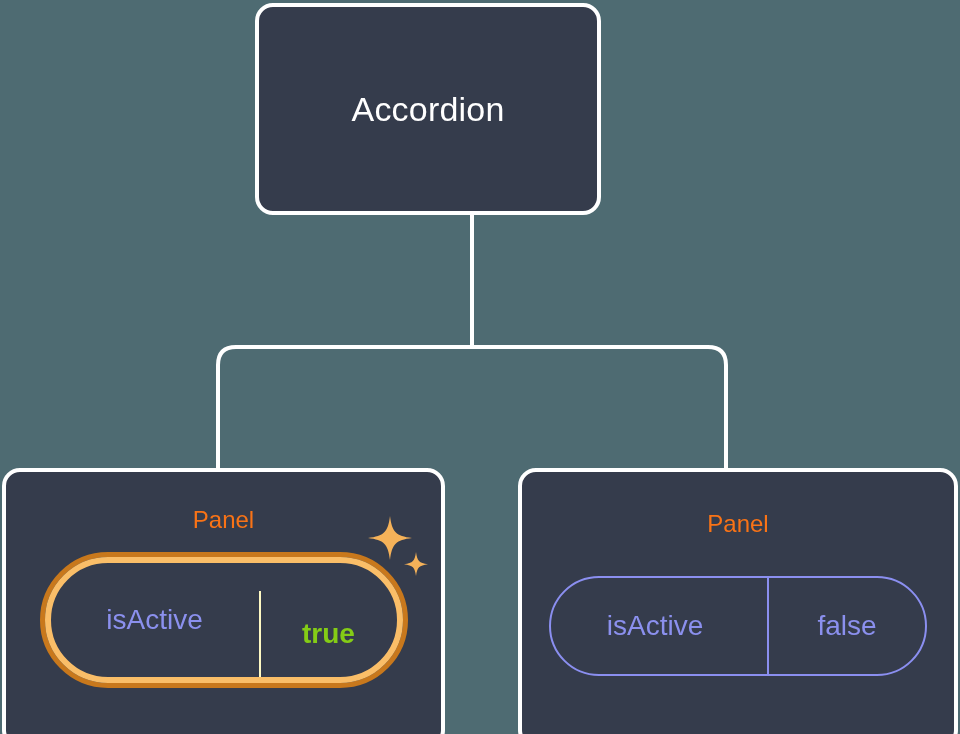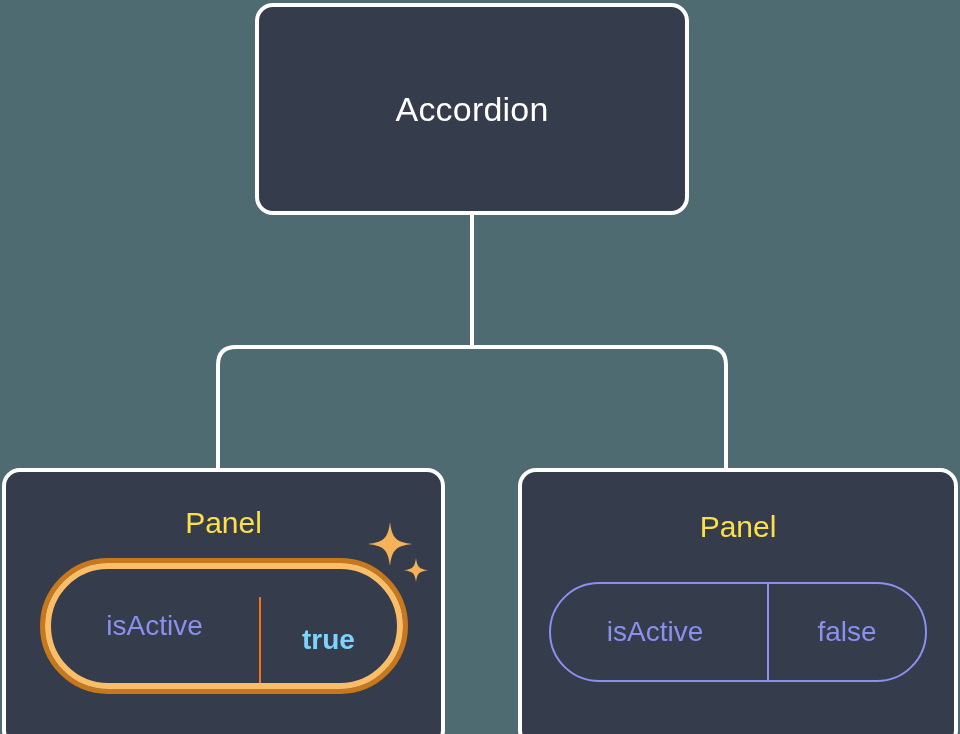--- a/index.html
+++ b/index.html
@@ -40,21 +40,21 @@
     position: absolute;
     background: #353c4c;
     border: 4px solid #ffffff;
     border-radius: 18px;
     z-index: 2;
   }
 
   .node-root {
     left: 255px;
     top: 3px;
-    width: 434px;
+    width: 346px;
     height: 212px;
     display: flex;
     align-items: center;
     justify-content: center;
   }
 
   .node-title-root {
     color: #ffffff;
     font-size: 34px;
     font-weight: 400;
@@ -68,22 +68,22 @@
     padding-top: 36px;
     display: flex;
     flex-direction: column;
     align-items: center;
   }
 
   .node-panel-left  { left: 2px;   width: 443px; }
   .node-panel-right { left: 518px; width: 440px; }
 
   .node-title-panel {
-    color: #fde047;
-    font-size: 30px;
+    color: #f97316;
+    font-size: 24px;
     font-weight: 400;
     line-height: 1;
     margin-bottom: 0;
   }
 
   .node-panel-left  .node-title-panel { margin-top: 0px;  }
   .node-panel-right .node-title-panel { margin-top: 4px;  }
 
   
   .pill-wrap {
@@ -133,23 +133,23 @@
     display: flex;
     align-items: stretch;
     height: 100%;
     border: 6px solid #fabe68;
     border-radius: 999px;
   }
   .pill-highlight .pill-cell { color: #8b90ee; }
   .pill-highlight .pill-key   { width: 208px; }
   .pill-highlight .pill-value {
     width: 138px;
-    border-left: 2px solid #f97316;
+    border-left: 2px solid #fef9c3;
     font-weight: 700;
-    color: #7dd3fc;
+    color: #84cc16;
     margin-top: 28px;
   }
 
   
   .sparkles {
     position: absolute;
     right: -22px;
     top: -40px;
     width: 62px;
     height: 70px;

